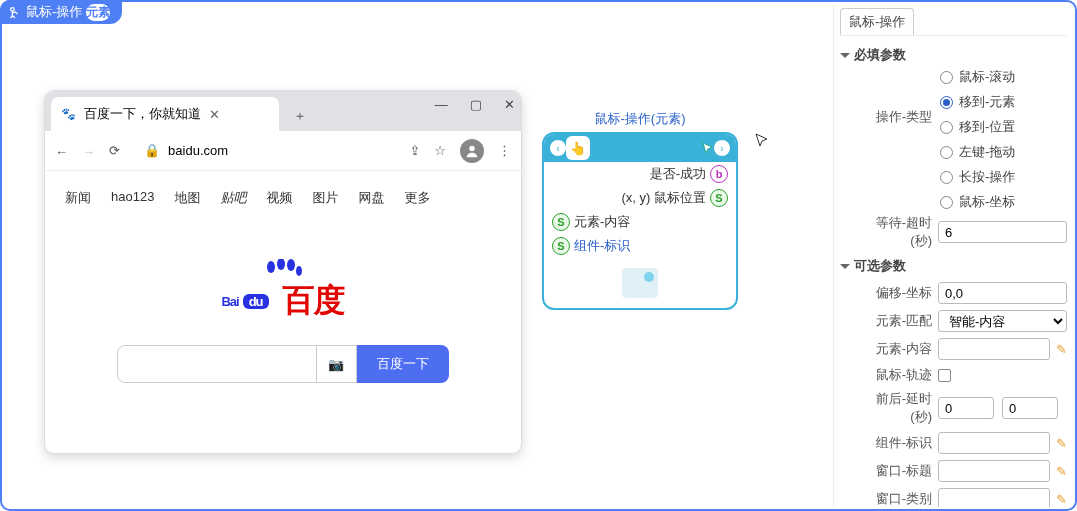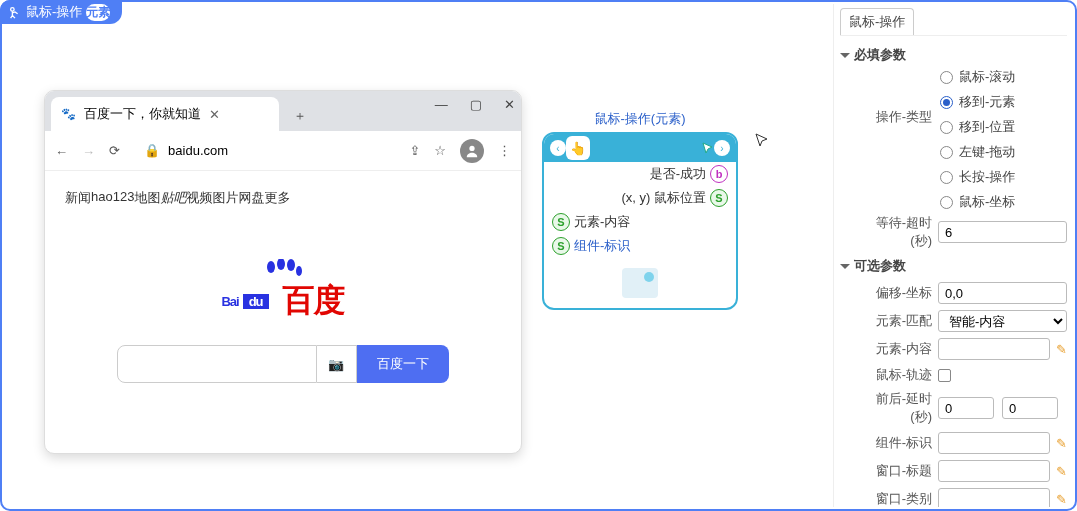--- a/index.html
+++ b/index.html
@@ -12,24 +12,24 @@
 .browser{position:absolute;left:42px;top:88px;width:478px;height:364px;border:1px solid #ddd;border-radius:10px;box-shadow:0 4px 12px rgba(0,0,0,.15);background:#fff;overflow:hidden}
 .browser-tabs{height:40px;background:#dfe1e5;display:flex;align-items:flex-end;padding:4px 6px 0;position:relative}
 .tab{background:#fff;border-radius:8px 8px 0 0;height:34px;display:flex;align-items:center;padding:0 10px;gap:8px;width:228px}
 .tab-close{color:#666;cursor:pointer}
 .newtab{width:30px;height:30px;display:flex;align-items:center;justify-content:center;color:#555;margin-left:6px;cursor:pointer}
 .win-ctrl{position:absolute;right:6px;top:6px;display:flex;gap:22px;color:#444}
 .addr{height:40px;display:flex;align-items:center;padding:0 10px;gap:14px;border-bottom:1px solid #eee}
 .addr .ico{color:#555;cursor:pointer}
 .addr-url{flex:1;display:flex;align-items:center;gap:8px;padding:0 10px;border-radius:20px}
 .avatar{width:24px;height:24px;border-radius:50%;background:#888;display:flex;align-items:center;justify-content:center;color:#fff;font-size:12px}
-.nav{display:flex;padding:18px 20px;color:#333}
+.nav{display:flex;gap:20px;padding:18px 20px;color:#333}
 .logo{text-align:center;margin-top:34px}
 .logo-text{font-size:36px;font-weight:700;color:#2932e1;letter-spacing:-1px;display:inline-flex;align-items:center;gap:4px}
-.logo-text .du{background:#2932e1;color:#fff;padding:0 6px;border-radius:0}
+.logo-text .du{background:#2932e1;color:#fff;padding:0 6px;border-radius:6px}
 .logo-text .cn{color:#e10602;font-size:32px;margin-left:10px}
 .search{display:flex;justify-content:center;margin-top:22px;gap:0}
 .search input{width:200px;height:38px;border:1px solid #ccc;border-radius:8px 0 0 8px;padding:0 12px}
 .cam{width:40px;height:38px;border:1px solid #ccc;border-left:0;display:flex;align-items:center;justify-content:center;color:#888}
 .search button{width:92px;height:38px;border:0;background:#4e6ef2;color:#fff;border-radius:0 8px 8px 0;cursor:pointer}
 
 .node{position:absolute;left:540px;top:108px;width:196px}
 .node-title{color:#2a5fc9;text-align:center;margin-bottom:4px}
 .node-body{border:2px solid #39b1d8;border-radius:12px;background:#fff;overflow:hidden;position:relative}
 .node-header{background:#39b1d8;height:28px;display:flex;align-items:center;justify-content:space-between;padding:0 6px}

